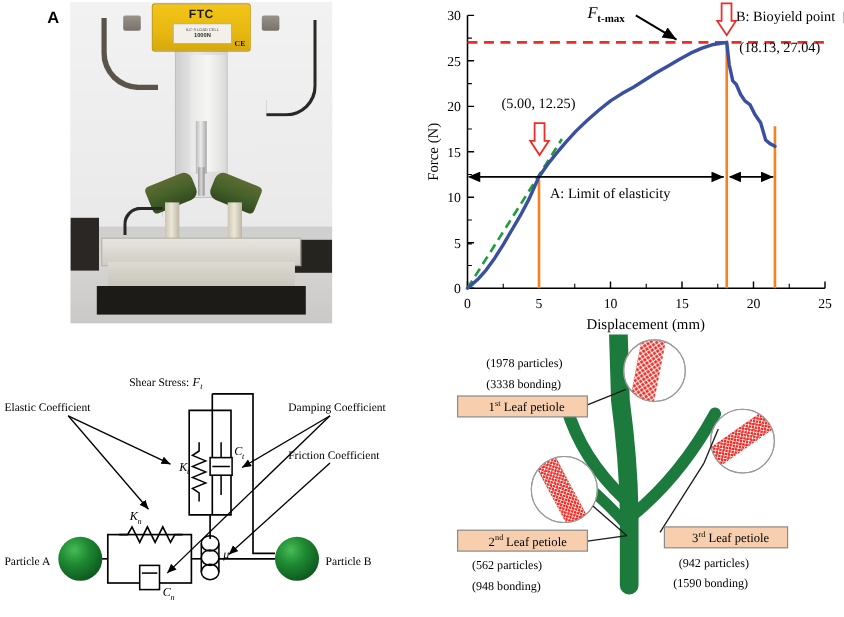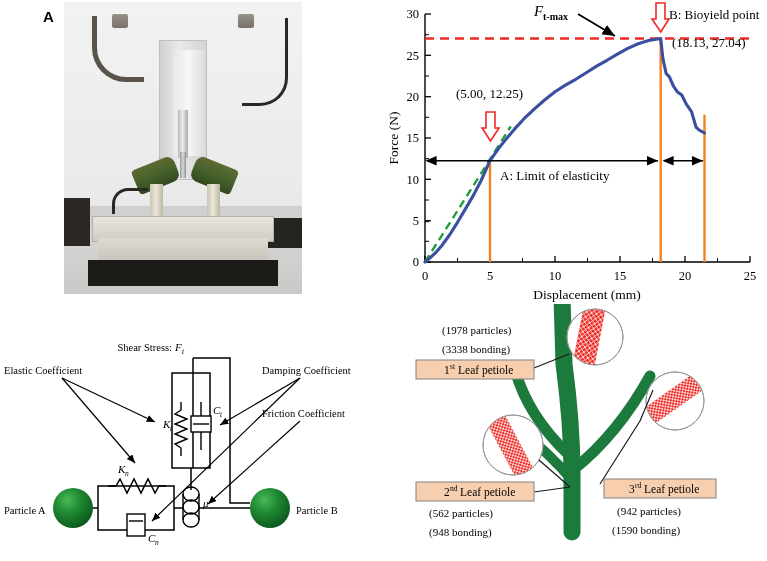--- a/index.html
+++ b/index.html
@@ -203,20 +203,28 @@
       <div class="wall"></div>
       <div class="bench"></div>
       <div class="bench-dark-l"></div>
       <div class="bench-dark-r"></div>
       <div class="cable1"></div>
       <div class="cable2"></div>
       <div class="column"></div>
       <div class="column-tape"></div>
       <div class="conn-l"></div>
       <div class="conn-r"></div>
+      <div class="loadcell">
+        <div class="ftc">FTC</div>
+        <div class="plate">
+          <div class="l1">ILC-S LOAD CELL</div>
+          <div class="l2">1000N</div>
+        </div>
+        <div class="ce">CE</div>
+      </div>
       <div class="probe"></div>
       <div class="probe-tip"></div>
       <div class="stalk-l"></div>
       <div class="stalk-r"></div>
       <div class="support-l"></div>
       <div class="support-r"></div>
       <div class="cable3"></div>
       <div class="base-light"></div>
       <div class="stage"></div>
       <div class="stage2"></div>

